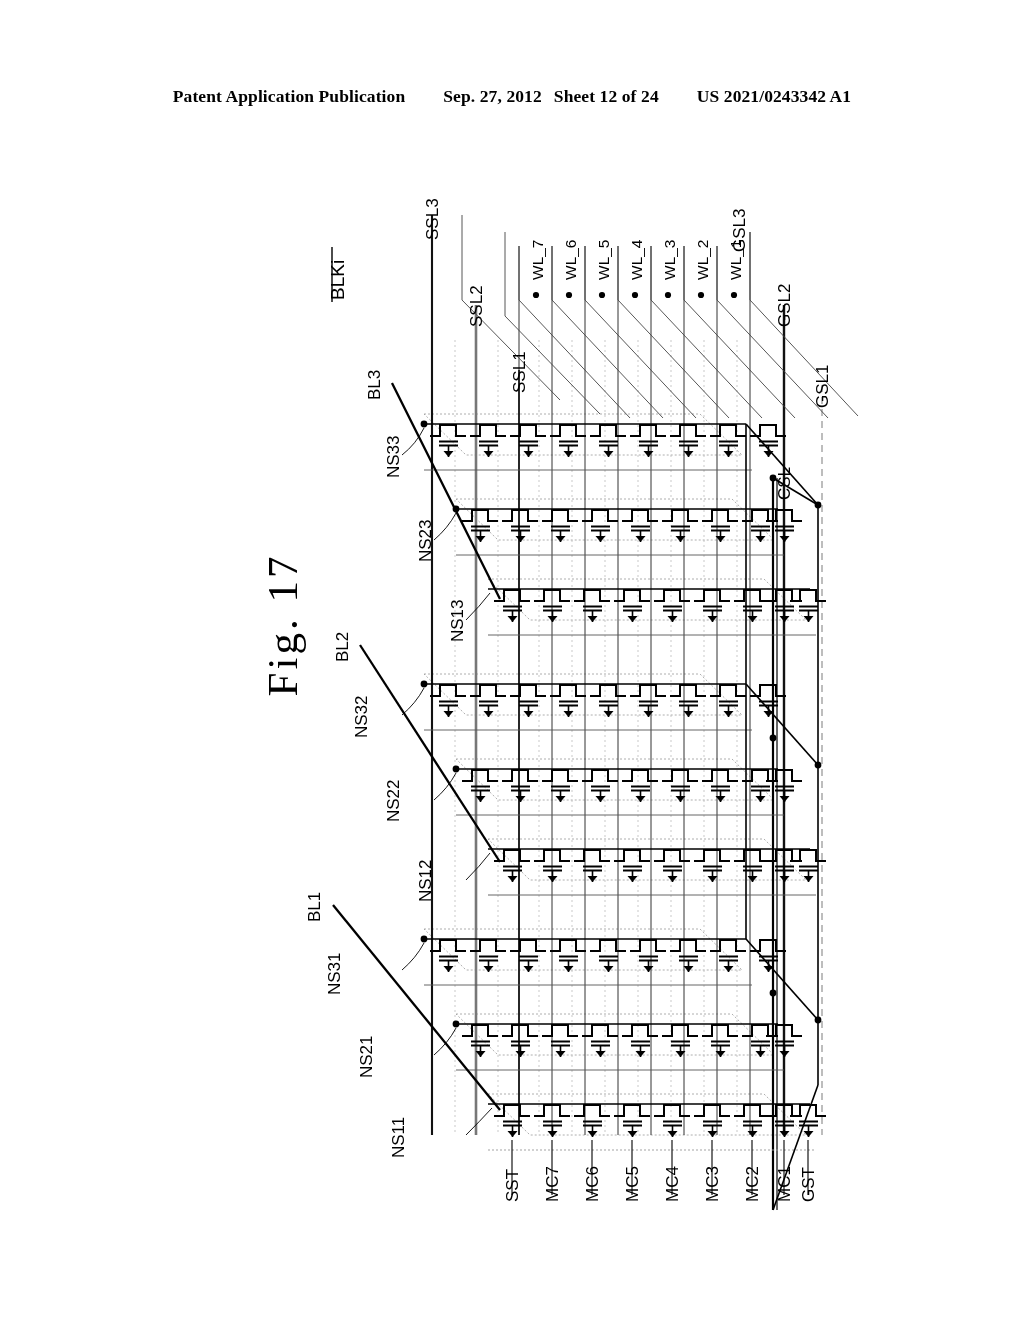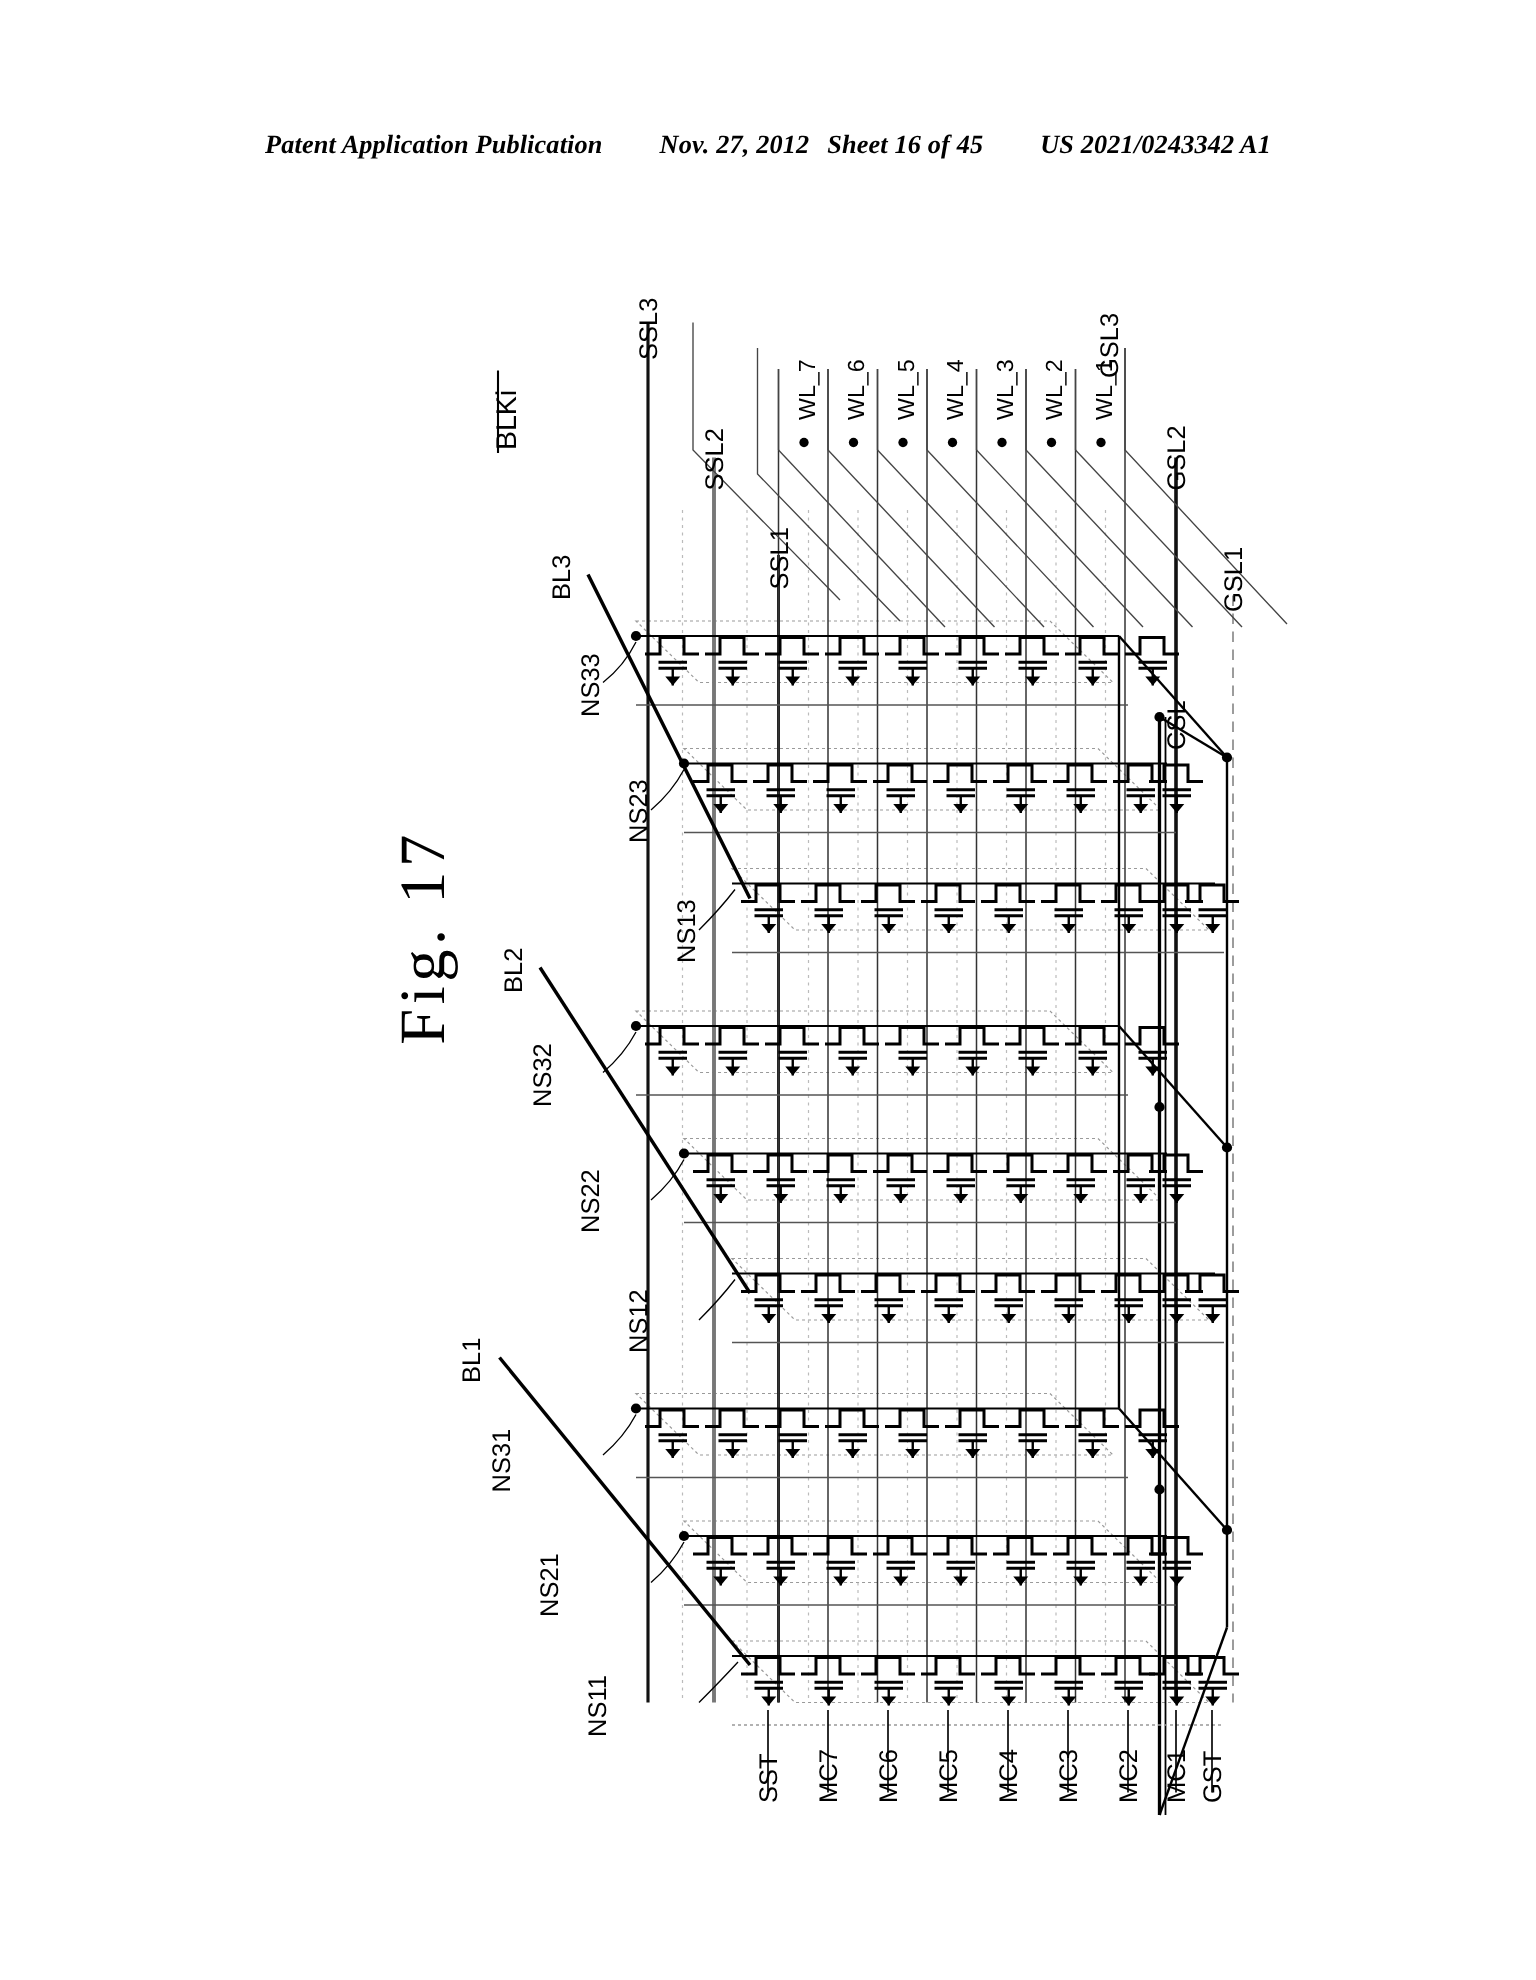--- a/index.html
+++ b/index.html
@@ -10,21 +10,21 @@
   }
 
   
   #pub-header{
     position:absolute;left:0;top:86px;width:1024px;
     display:flex;justify-content:center;align-items:baseline;
     font-family:"Liberation Serif", serif;
     font-weight:bold;font-size:17.5px;letter-spacing:.1px;
     white-space:nowrap;
   }
-  #pub-header .seg{display:inline-block;font-style:italic;}
+  #pub-header .seg{display:inline-block;}
   #pub-header .gap-a{width:38px;display:inline-block;}
   #pub-header .gap-b{width:12px;display:inline-block;}
   #pub-header .gap-c{width:38px;display:inline-block;}
 
   
   #fig-title{
     position:absolute;left:183px;top:590px;width:200px;height:70px;
     transform:rotate(-90deg);transform-origin:100px 35px;
     font-family:"Liberation Serif", serif;
     font-size:43px;letter-spacing:3px;
@@ -42,23 +42,23 @@
   .lbl{font-family:"Liberation Sans", sans-serif;font-size:17px;fill:#000;}
   .lbl-sm{font-family:"Liberation Sans", sans-serif;font-size:15.5px;fill:#000;}
   .blk{font-family:"Liberation Sans", sans-serif;font-size:19px;fill:#000;}
 </style>
 </head>
 <body>
 
 <div id="pub-header">
   <span class="seg">Patent Application Publication</span>
   <span class="gap-a"></span>
-  <span class="seg">Nov. 27, 2012</span>
+  <span class="seg">Sep. 27, 2012</span>
   <span class="gap-b"></span>
-  <span class="seg">Sheet 16 of 45</span>
+  <span class="seg">Sheet 12 of 24</span>
   <span class="gap-c"></span>
   <span class="seg">US 2021/0243342 A1</span>
 </div>
 
 <div id="fig-title">Fig.  17</div>
 
 <div id="figure">
   <svg width="1024" height="1320" viewBox="0 0 1024 1320" xmlns="http://www.w3.org/2000/svg">
 
     <g>

